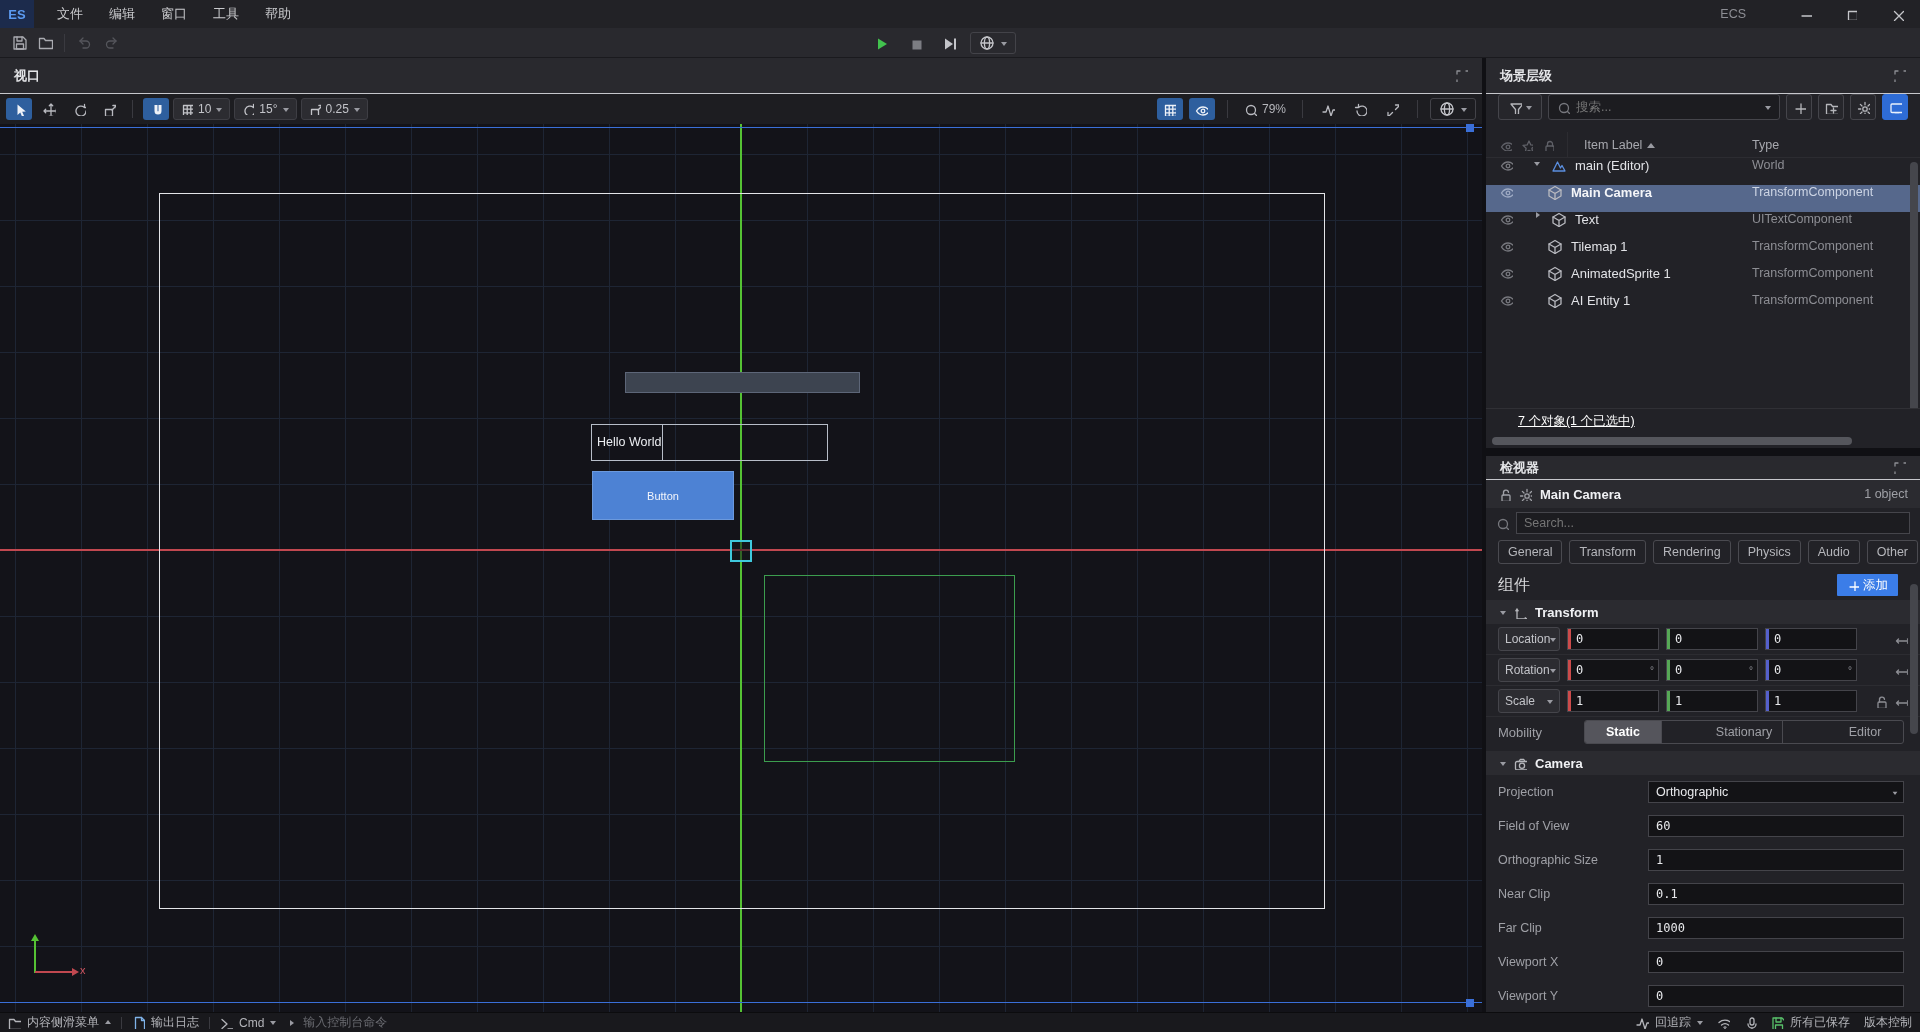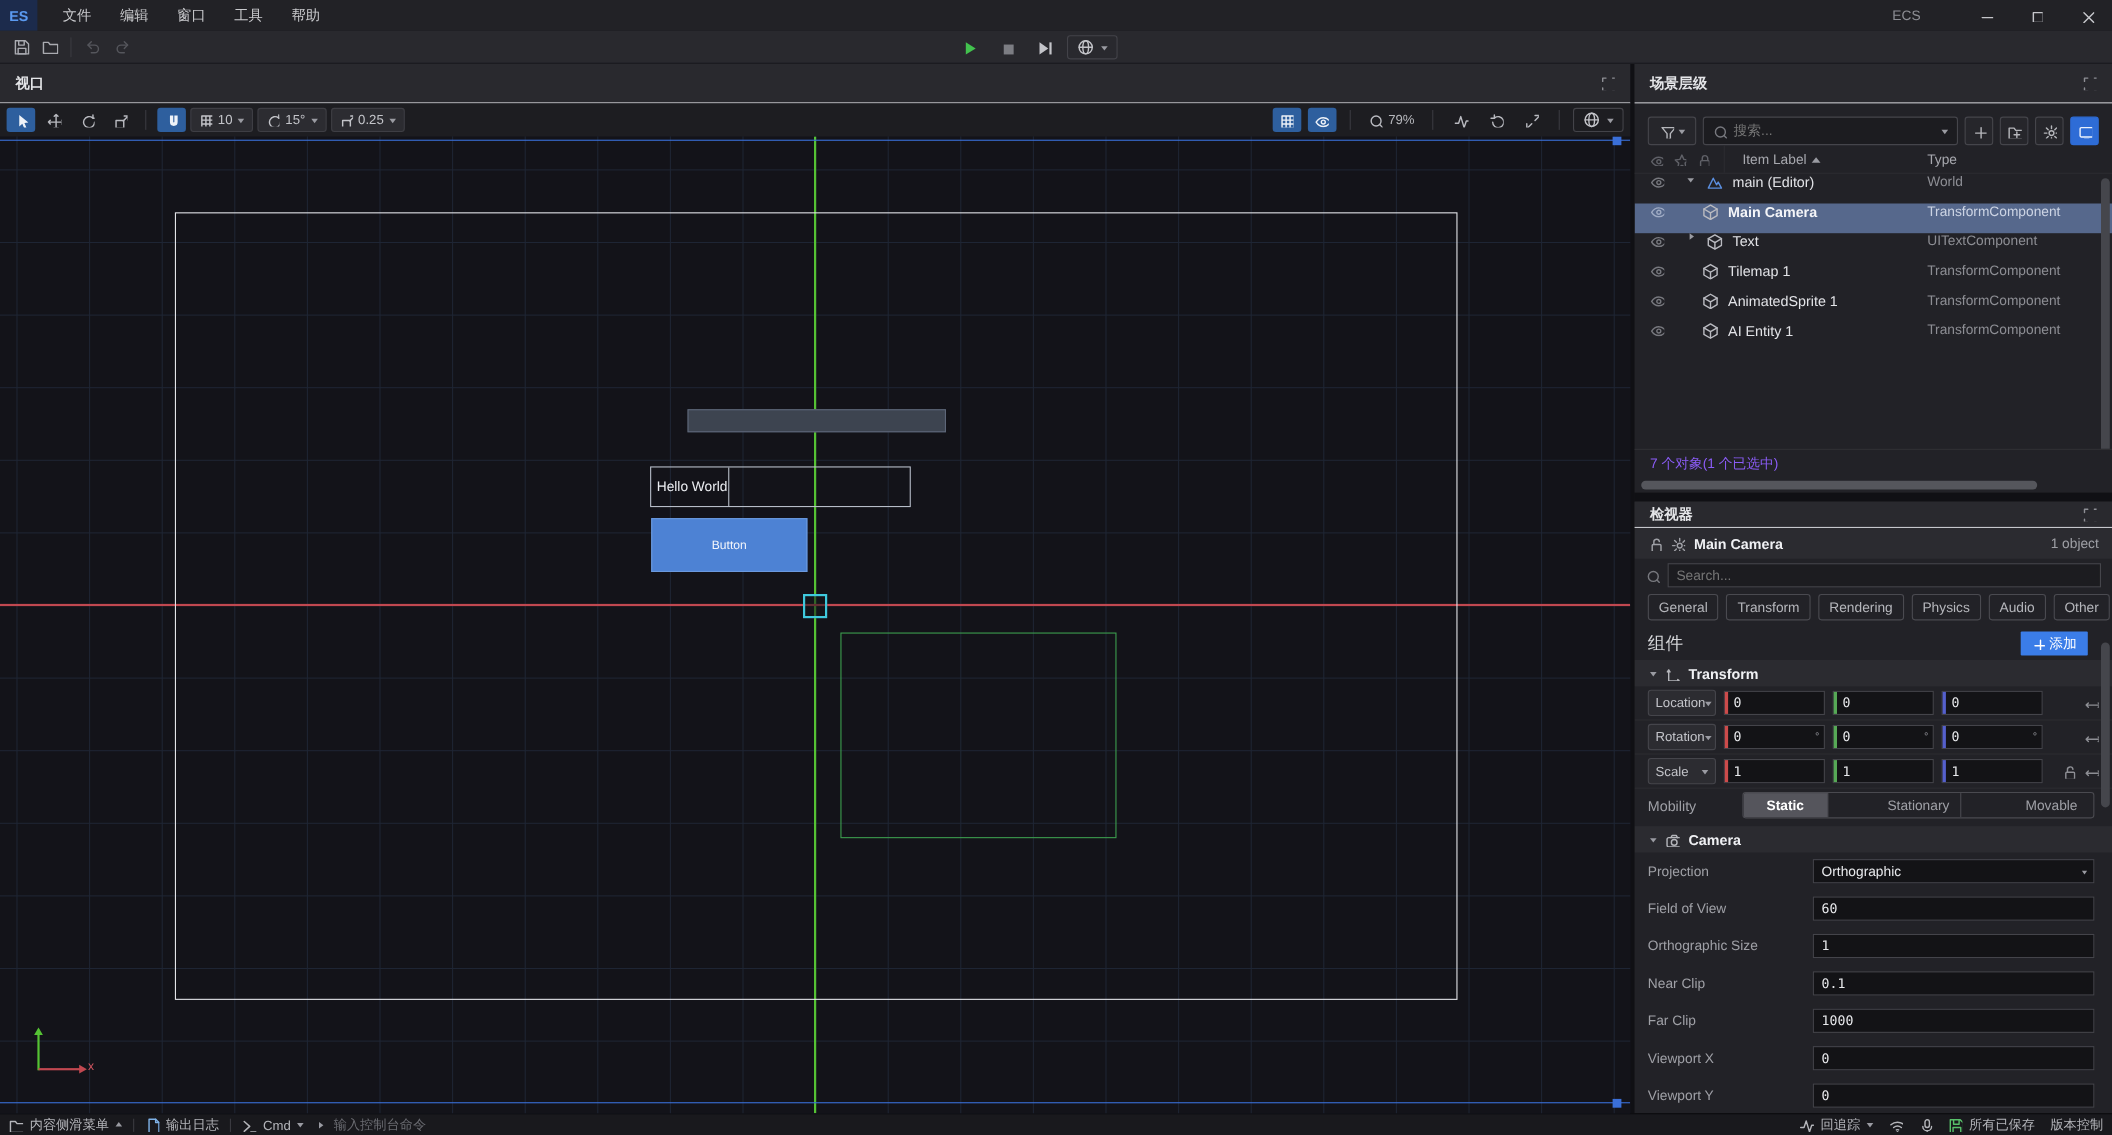--- a/index.html
+++ b/index.html
@@ -76,21 +76,21 @@
   .giz-xh { left:72px; top:844px; width:0; height:0; border:4px solid transparent; border-left:7px solid #c14850; }
   .giz-xl { left:80px; top:840px; color:#d05560; font-size:11px; }
 
   
   .right-col { width:434px; flex:0 0 auto; display:flex; flex-direction:column; }
   .hier { height:390px; flex:0 0 auto; }
   .splitter { height:8px; background:#101014; flex:0 0 auto; }
   .insp { flex:1; }
 
   
-  .h-toolbar { height:38px; display:flex; align-items:flex-end; padding:0 12px; gap:6px; flex:0 0 auto; }
+  .h-toolbar { height:38px; display:flex; align-items:flex-start; padding:0 12px; gap:6px; flex:0 0 auto; }
   .sq-btn { height:26px; min-width:26px; border:1px solid #45454b; border-radius:3px; background:#26262b;
     display:flex; align-items:center; justify-content:center; color:#b5b6bb; gap:4px; padding:0 4px; }
   .sq-btn.blue { background:#2e6cd6; border-color:#2e6cd6; color:#eaf1fc; }
   .search-box { flex:1; height:26px; border:1px solid #45454b; border-radius:3px; background:#1c1c20;
     display:flex; align-items:center; padding:0 8px; gap:6px; color:#77787e; }
   .search-box input { flex:1; background:transparent; border:none; outline:none; color:#c9cacd; font-size:12.5px;
     font-family:inherit; }
   .col-head { height:26px; display:flex; align-items:center; color:#a7a8ae; font-size:12.5px;
     border-bottom:1px solid #2c2c31; flex:0 0 auto; }
   .gutter { width:82px; display:flex; align-items:center; gap:9px; padding-left:14px; color:#5f6067;
@@ -103,22 +103,22 @@
   .hrow.sel { background:#56688c; }
   .hrow .eye { width:15px; margin-left:14px; color:#77787e; }
   .hrow.sel .eye { color:#9fabc4; }
   .hrow .expd { width:16px; display:flex; justify-content:center; margin-left:14px; }
   .hrow .icon { width:17px; margin:0 7px 0 6px; color:#b9bac0; }
   .hrow .icon.world { color:#5b8fe0; }
   .hrow .type { position:absolute; left:266px; color:#8d8e94; font-size:12.5px; }
   .hrow.sel .type { color:#ccd4e4; }
   .hrow.sel .lbl { font-weight:bold; color:#f4f5f8; }
   .indent1 { width:26px; }
-  .h-status { height:26px; border-top:1px solid #303035; display:flex; align-items:center; padding:0 14px;
-    color:#8b5cf6; font-size:12.5px; flex:0 0 auto; }
+  .h-status { height:26px; border-top:1px solid #303035; display:flex; align-items:center; padding:0 32px;
+    color:#ffffff; font-size:12.5px; flex:0 0 auto;text-decoration:underline; }
   .h-scroll { height:14px; padding:3px 6px; flex:0 0 auto; }
   .h-thumb { width:360px; height:8px; background:#55565c; border-radius:4px; }
   .vscroll { position:absolute; right:2px; top:4px; width:8px; height:270px; background:#45464c; border-radius:4px; }
 
   
   .insp-title { height:24px; background:#29292e; border-bottom:1px solid #c6c7cc; display:flex; align-items:center;
     padding:0 14px; font-weight:bold; color:#e4e5e8; flex:0 0 auto; }
   .insp-title .pexp { margin-left:auto; color:#8d8e94; }
   .obj-row { height:28px; background:#2b2b30; display:flex; align-items:center; gap:8px; padding:0 12px; flex:0 0 auto; }
   .obj-row .nm { font-weight:bold; color:#f0f1f4; }
@@ -832,21 +832,21 @@
               <svg class="ic s13">
                   <use href="#i-link"></use>
                 </svg>
             </span>
           </div>
           <div class="mob-row">
             <span class="mob-lbl">Mobility</span>
             <span class="seg">
               <span class="opt on">Static</span>
               <span class="opt">Stationary</span>
-              <span class="opt">Movable</span>
+              <span class="opt">Editor</span>
             </span>
           </div>
 
           <div class="sec-head" style="margin-top:4px">
             <span class="cdown"></span>
             <svg class="ic s13" style="color:#b5b6bb">
                 <use href="#i-camera"></use>
               </svg>
             <span>Camera</span>
           </div>

